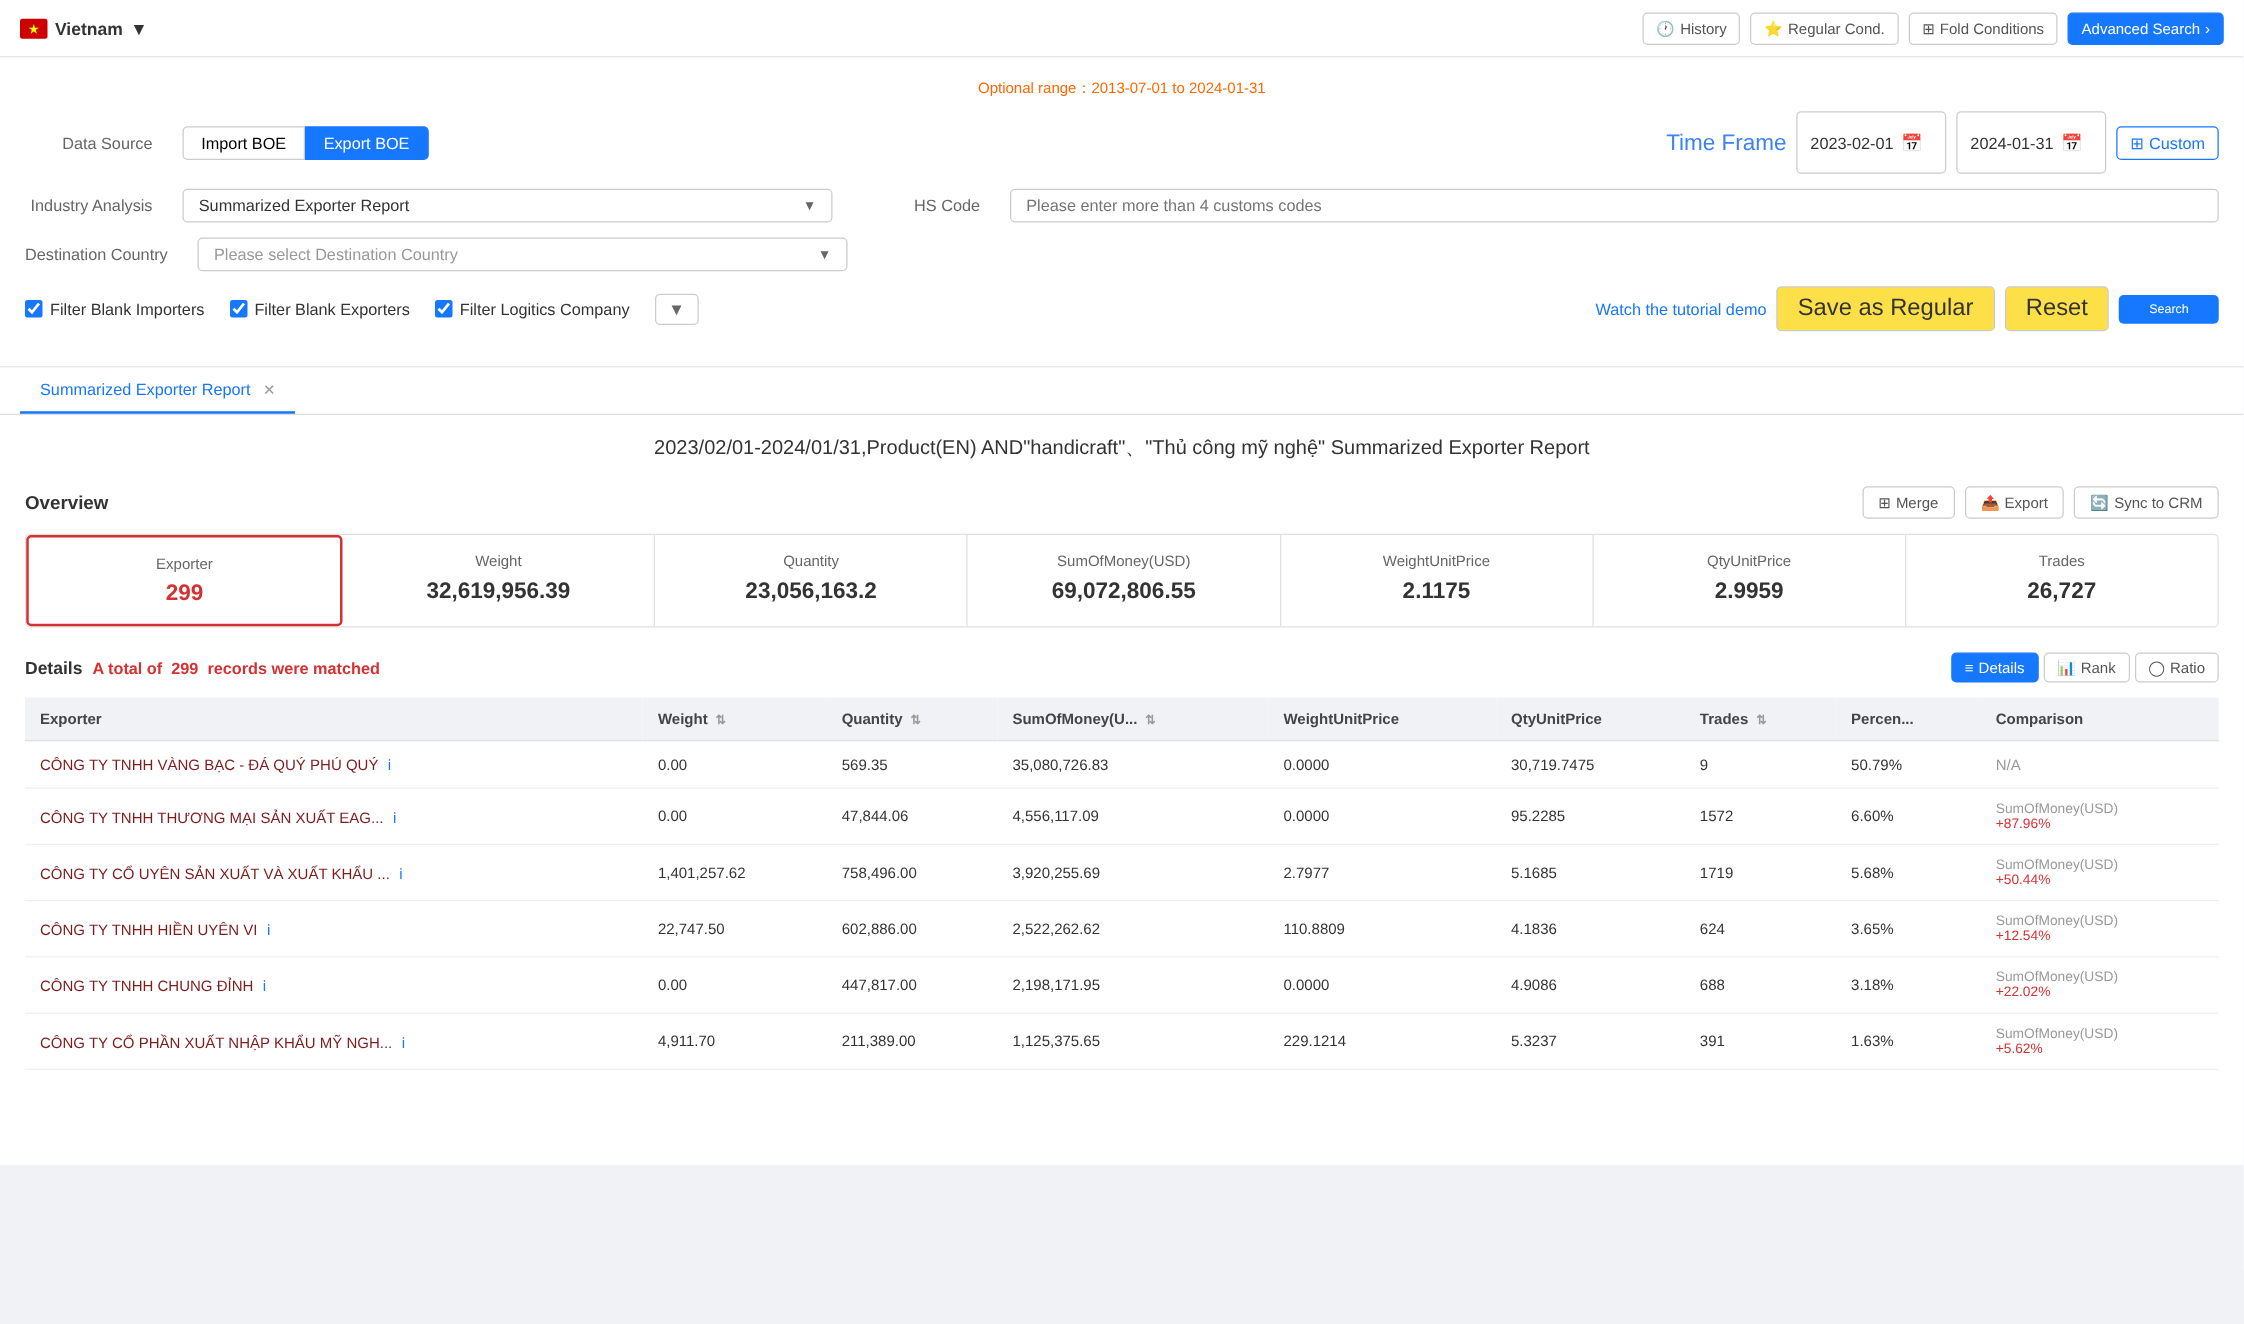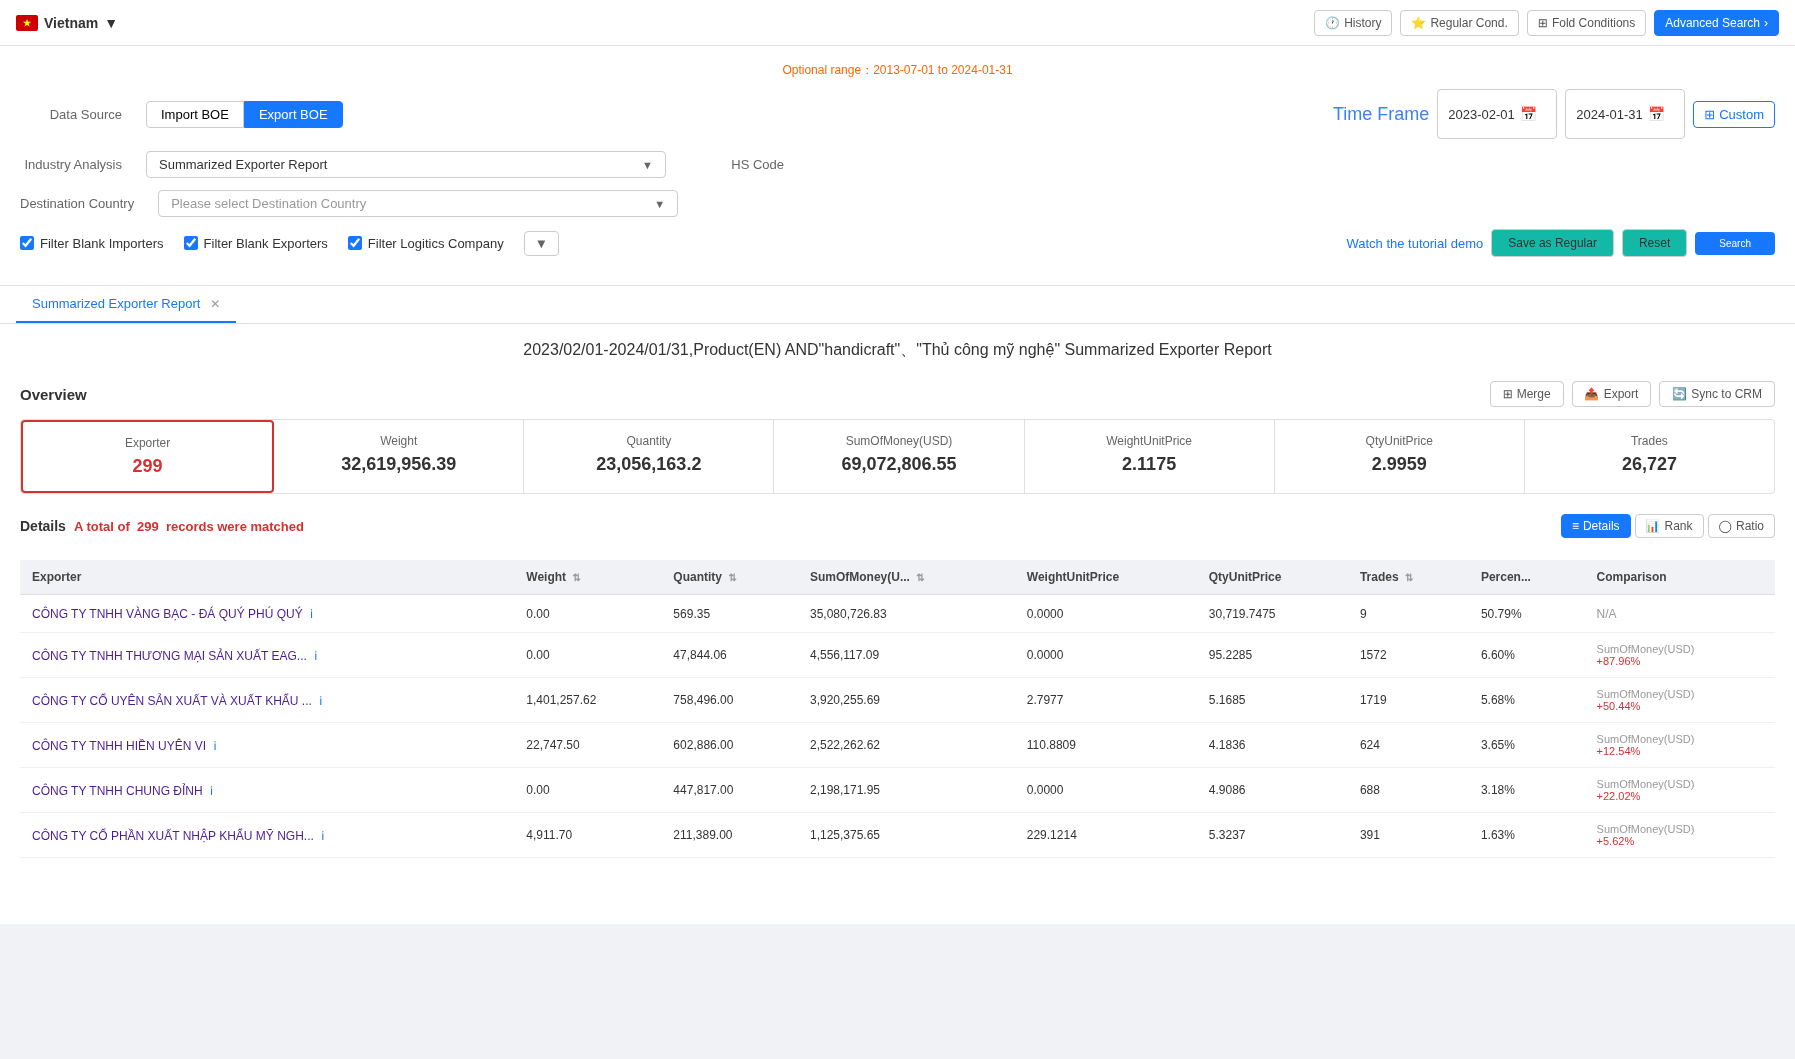--- a/index.html
+++ b/index.html
@@ -65,21 +65,21 @@
     .dest-country-field {
       border: 1px solid #ccc; border-radius: 4px; padding: 5px 12px; font-size: 13px;
       background: #fff; min-width: 520px; display: flex; align-items: center; justify-content: space-between; color: #999;
     }
     .filter-row { display: flex; align-items: center; gap: 20px; flex-wrap: wrap; }
     .checkbox-item { display: flex; align-items: center; gap: 6px; cursor: pointer; font-size: 13px; }
     .checkbox-item input[type=checkbox] { accent-color: #1677ff; width: 14px; height: 14px; }
     .filter-actions { margin-left: auto; display: flex; align-items: center; gap: 8px; }
     .link-btn { color: #1677ff; cursor: pointer; font-size: 13px; text-decoration: none; background: none; border: none; }
     .outline-btn {
-      padding: 6px 16px; border: 1px solid #ccc; border-radius: 4px; cursor: pointer; font-size: 12px; background: #14b8a6; color: #333;
+      padding: 6px 16px; border: 1px solid #ccc; border-radius: 4px; cursor: pointer; font-size: 19px; background: #fde047; color: #333;
     }
     .primary-btn {
       padding: 6px 24px; border: none; border-radius: 4px; cursor: pointer; font-size: 10px; background: #1677ff; color: #fff;
     }
     .collapse-btn {
       border: 1px solid #ccc; border-radius: 4px; padding: 4px 10px; cursor: pointer; background: #fff; color: #666;
     }
 
     
     .tabs-bar {
@@ -112,21 +112,21 @@
     .stat-card {
       flex: 1; padding: 14px 16px; text-align: center; border-right: 1px solid #e0e0e0;
     }
     .stat-card:last-child { border-right: none; }
     .stat-card.highlighted { border: 2px solid #d63031; border-radius: 4px; }
     .stat-label { font-size: 12px; color: #666; margin-bottom: 6px; }
     .stat-value { font-size: 18px; font-weight: bold; color: #333; }
     .stat-card.highlighted .stat-value { color: #d63031; }
 
     
-    .details-header { display: flex; align-items: center; gap: 8px; margin-bottom: 22px; }
+    .details-header { display: flex; align-items: center; gap: 8px; margin-bottom: 12px; }
     .details-title { font-size: 14px; font-weight: bold; }
     .details-count { font-size: 13px; color: #666; }
     .details-count span { color: #d63031; font-weight: bold; }
     .view-btns { margin-left: auto; display: flex; gap: 4px; }
     .view-btn {
       display: flex; align-items: center; gap: 4px; padding: 4px 10px;
       border: 1px solid #ccc; border-radius: 4px; cursor: pointer; font-size: 12px; background: #fff; color: #555;
     }
     .view-btn.active { background: #1677ff; color: #fff; border-color: #1677ff; }
 
@@ -134,21 +134,21 @@
     .data-table { width: 100%; border-collapse: collapse; font-size: 12px; }
     .data-table thead tr { background: #f0f2f5; }
     .data-table th {
       padding: 10px 12px; text-align: left; border-bottom: 1px solid #e0e0e0;
       font-weight: 600; color: #444; white-space: nowrap;
     }
     .data-table th .sort-icon { color: #999; font-size: 10px; margin-left: 3px; }
     .data-table td {
       padding: 10px 12px; border-bottom: 1px solid #f0f0f0; color: #333;
     }
-    .company-name { color: #4c1d95; }
+    .company-name { color: #7f1d1d; }
     .company-icon { color: #1677ff; font-size: 12px; margin-left: 4px; cursor: pointer; }
     .comparison-cell { display: flex; flex-direction: column; }
     .comp-label { color: #999; font-size: 11px; }
     .comp-value { color: #d63031; font-size: 11px; font-weight: 500; }
     .na-value { color: #999; }
 
     .chevron { font-size: 11px; color: #666; }
     .cal-icon { font-size: 14px; color: #666; cursor: pointer; }
     .custom-icon { font-size: 13px; color: #1677ff; }
   </style>
@@ -207,20 +207,21 @@
     </div>
   </div>
 
   <div class="search-row">
     <span class="search-label">Industry Analysis</span>
     <div class="select-field">
       <span>Summarized Exporter Report</span>
       <span class="chevron">▼</span>
     </div>
     <span class="search-label">HS Code</span>
+    <input class="hs-input" type="text" placeholder="Please enter more than 4 customs codes" style="">
   </div>
 
 
   <div class="search-row">
     <span class="search-label">Destination Country</span>
     <div class="dest-country-field">
       <span>Please select Destination Country</span>
       <span class="chevron">▼</span>
     </div>
   </div>

